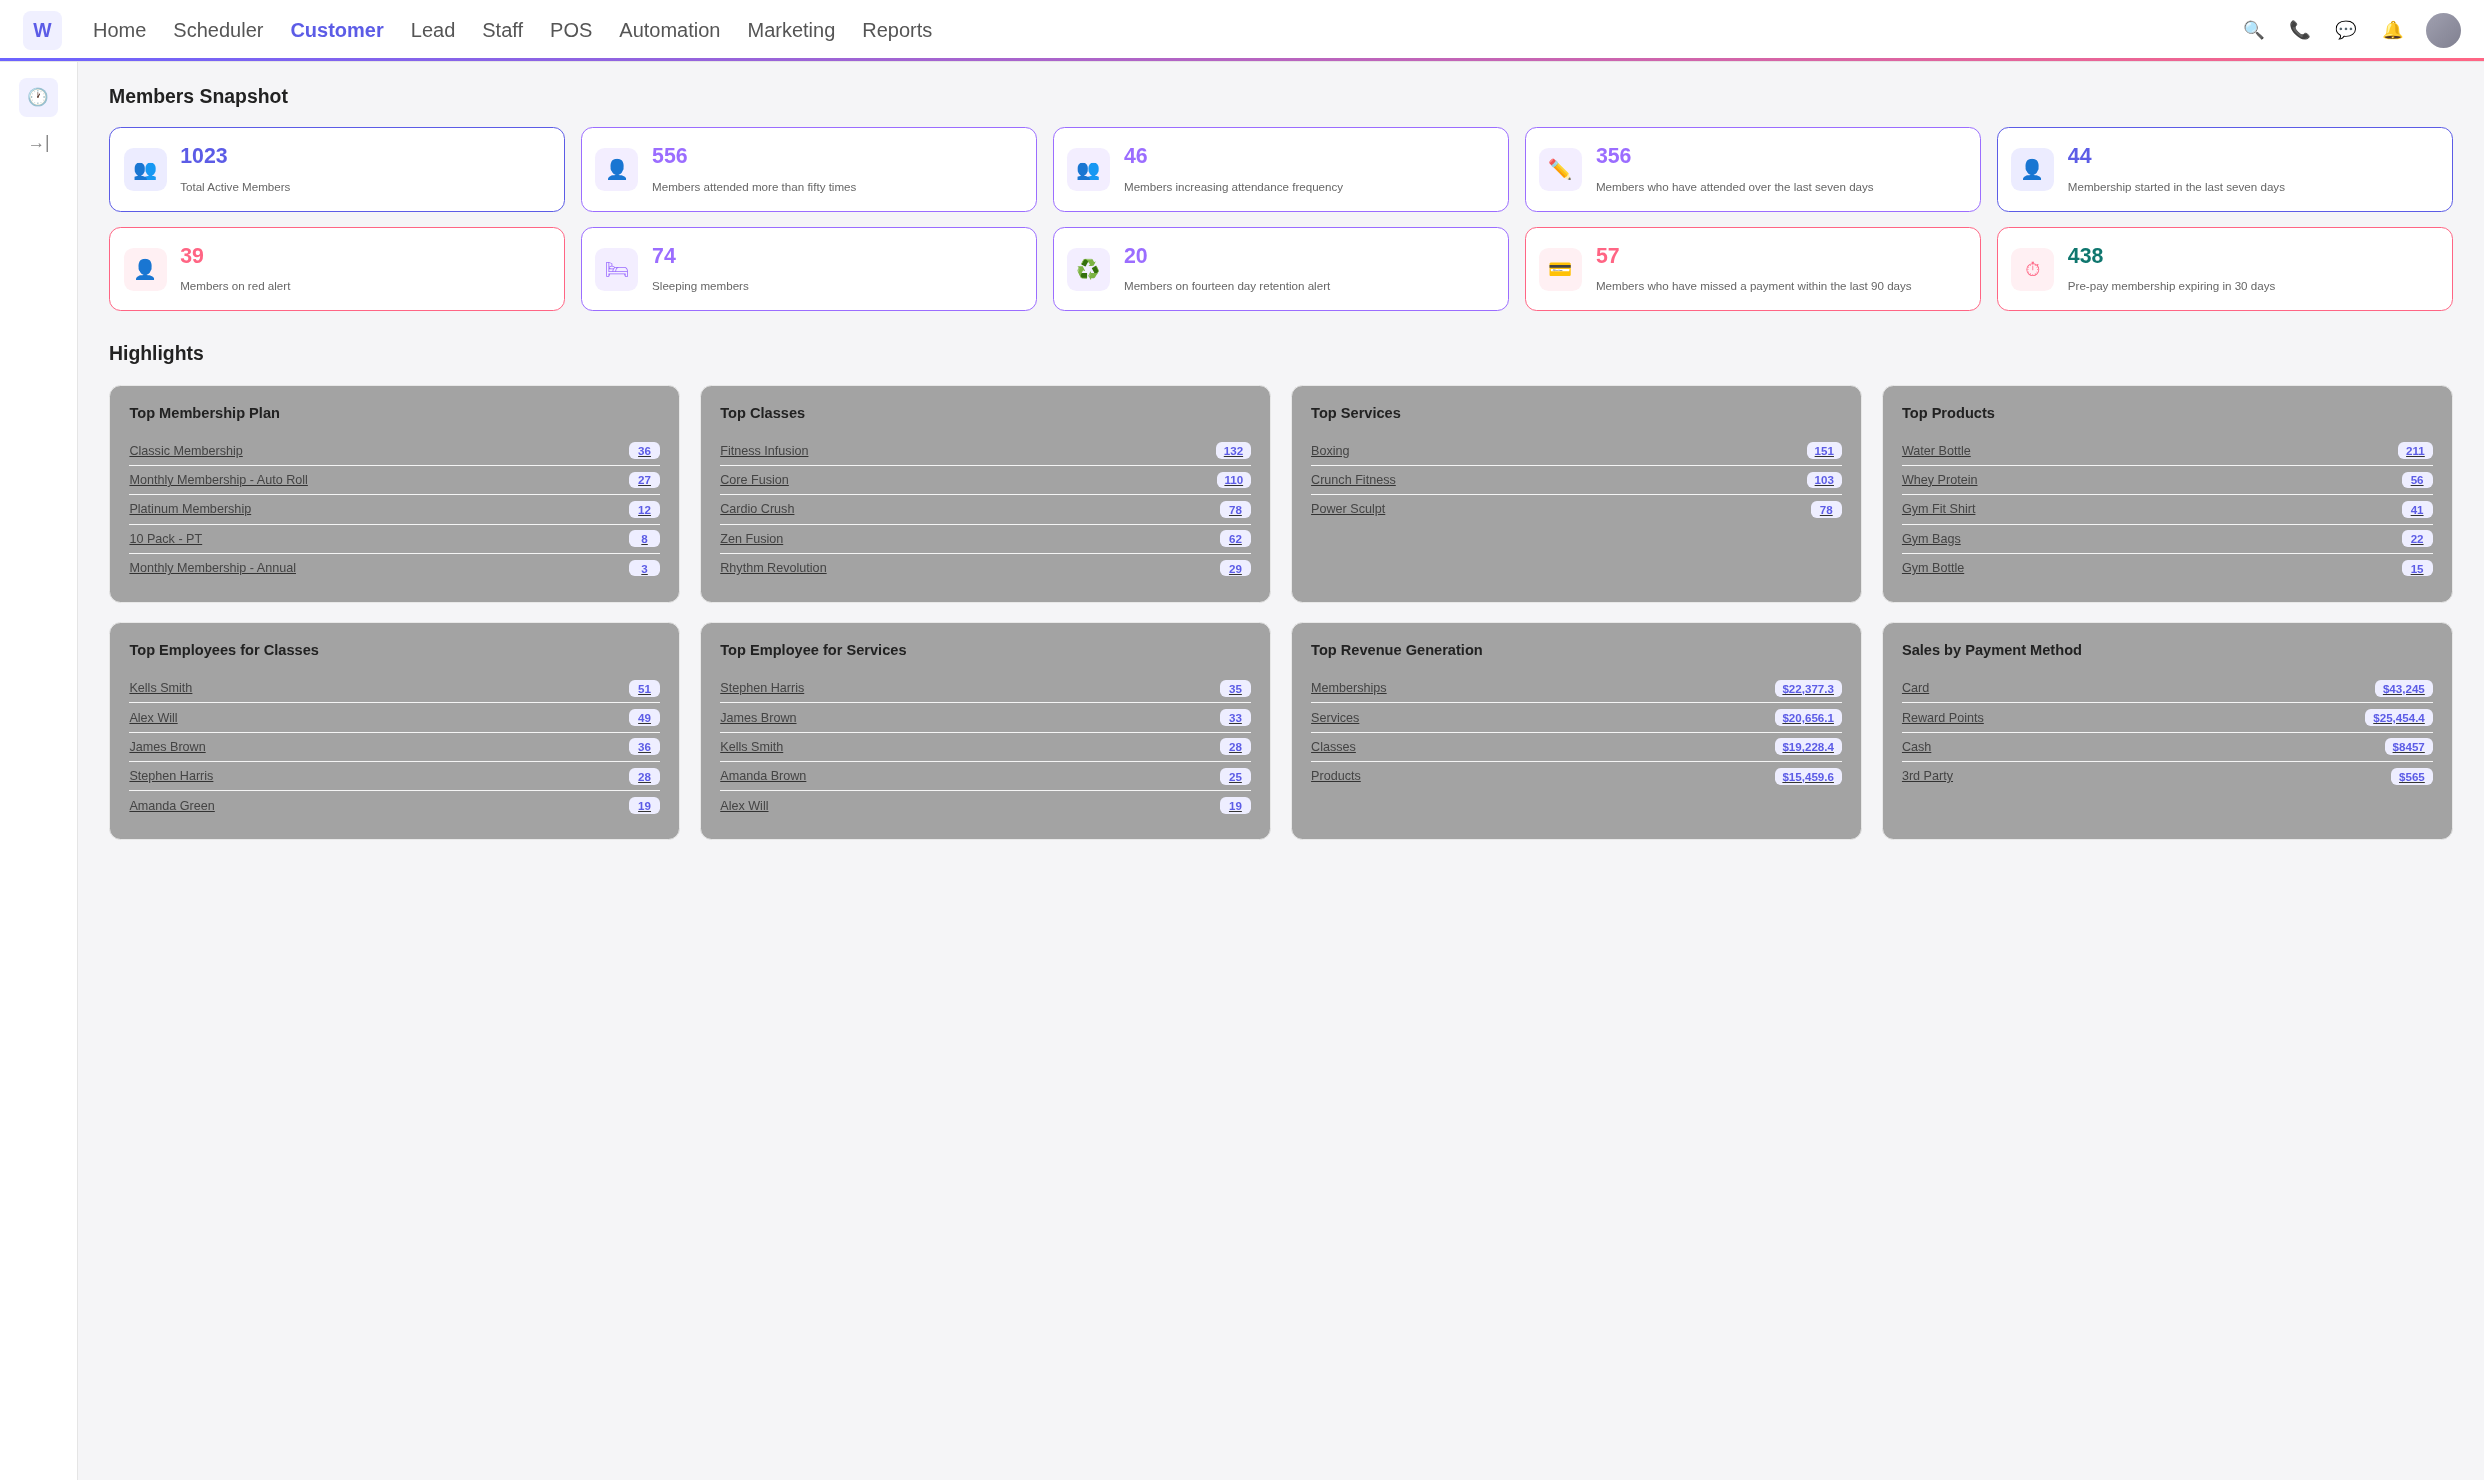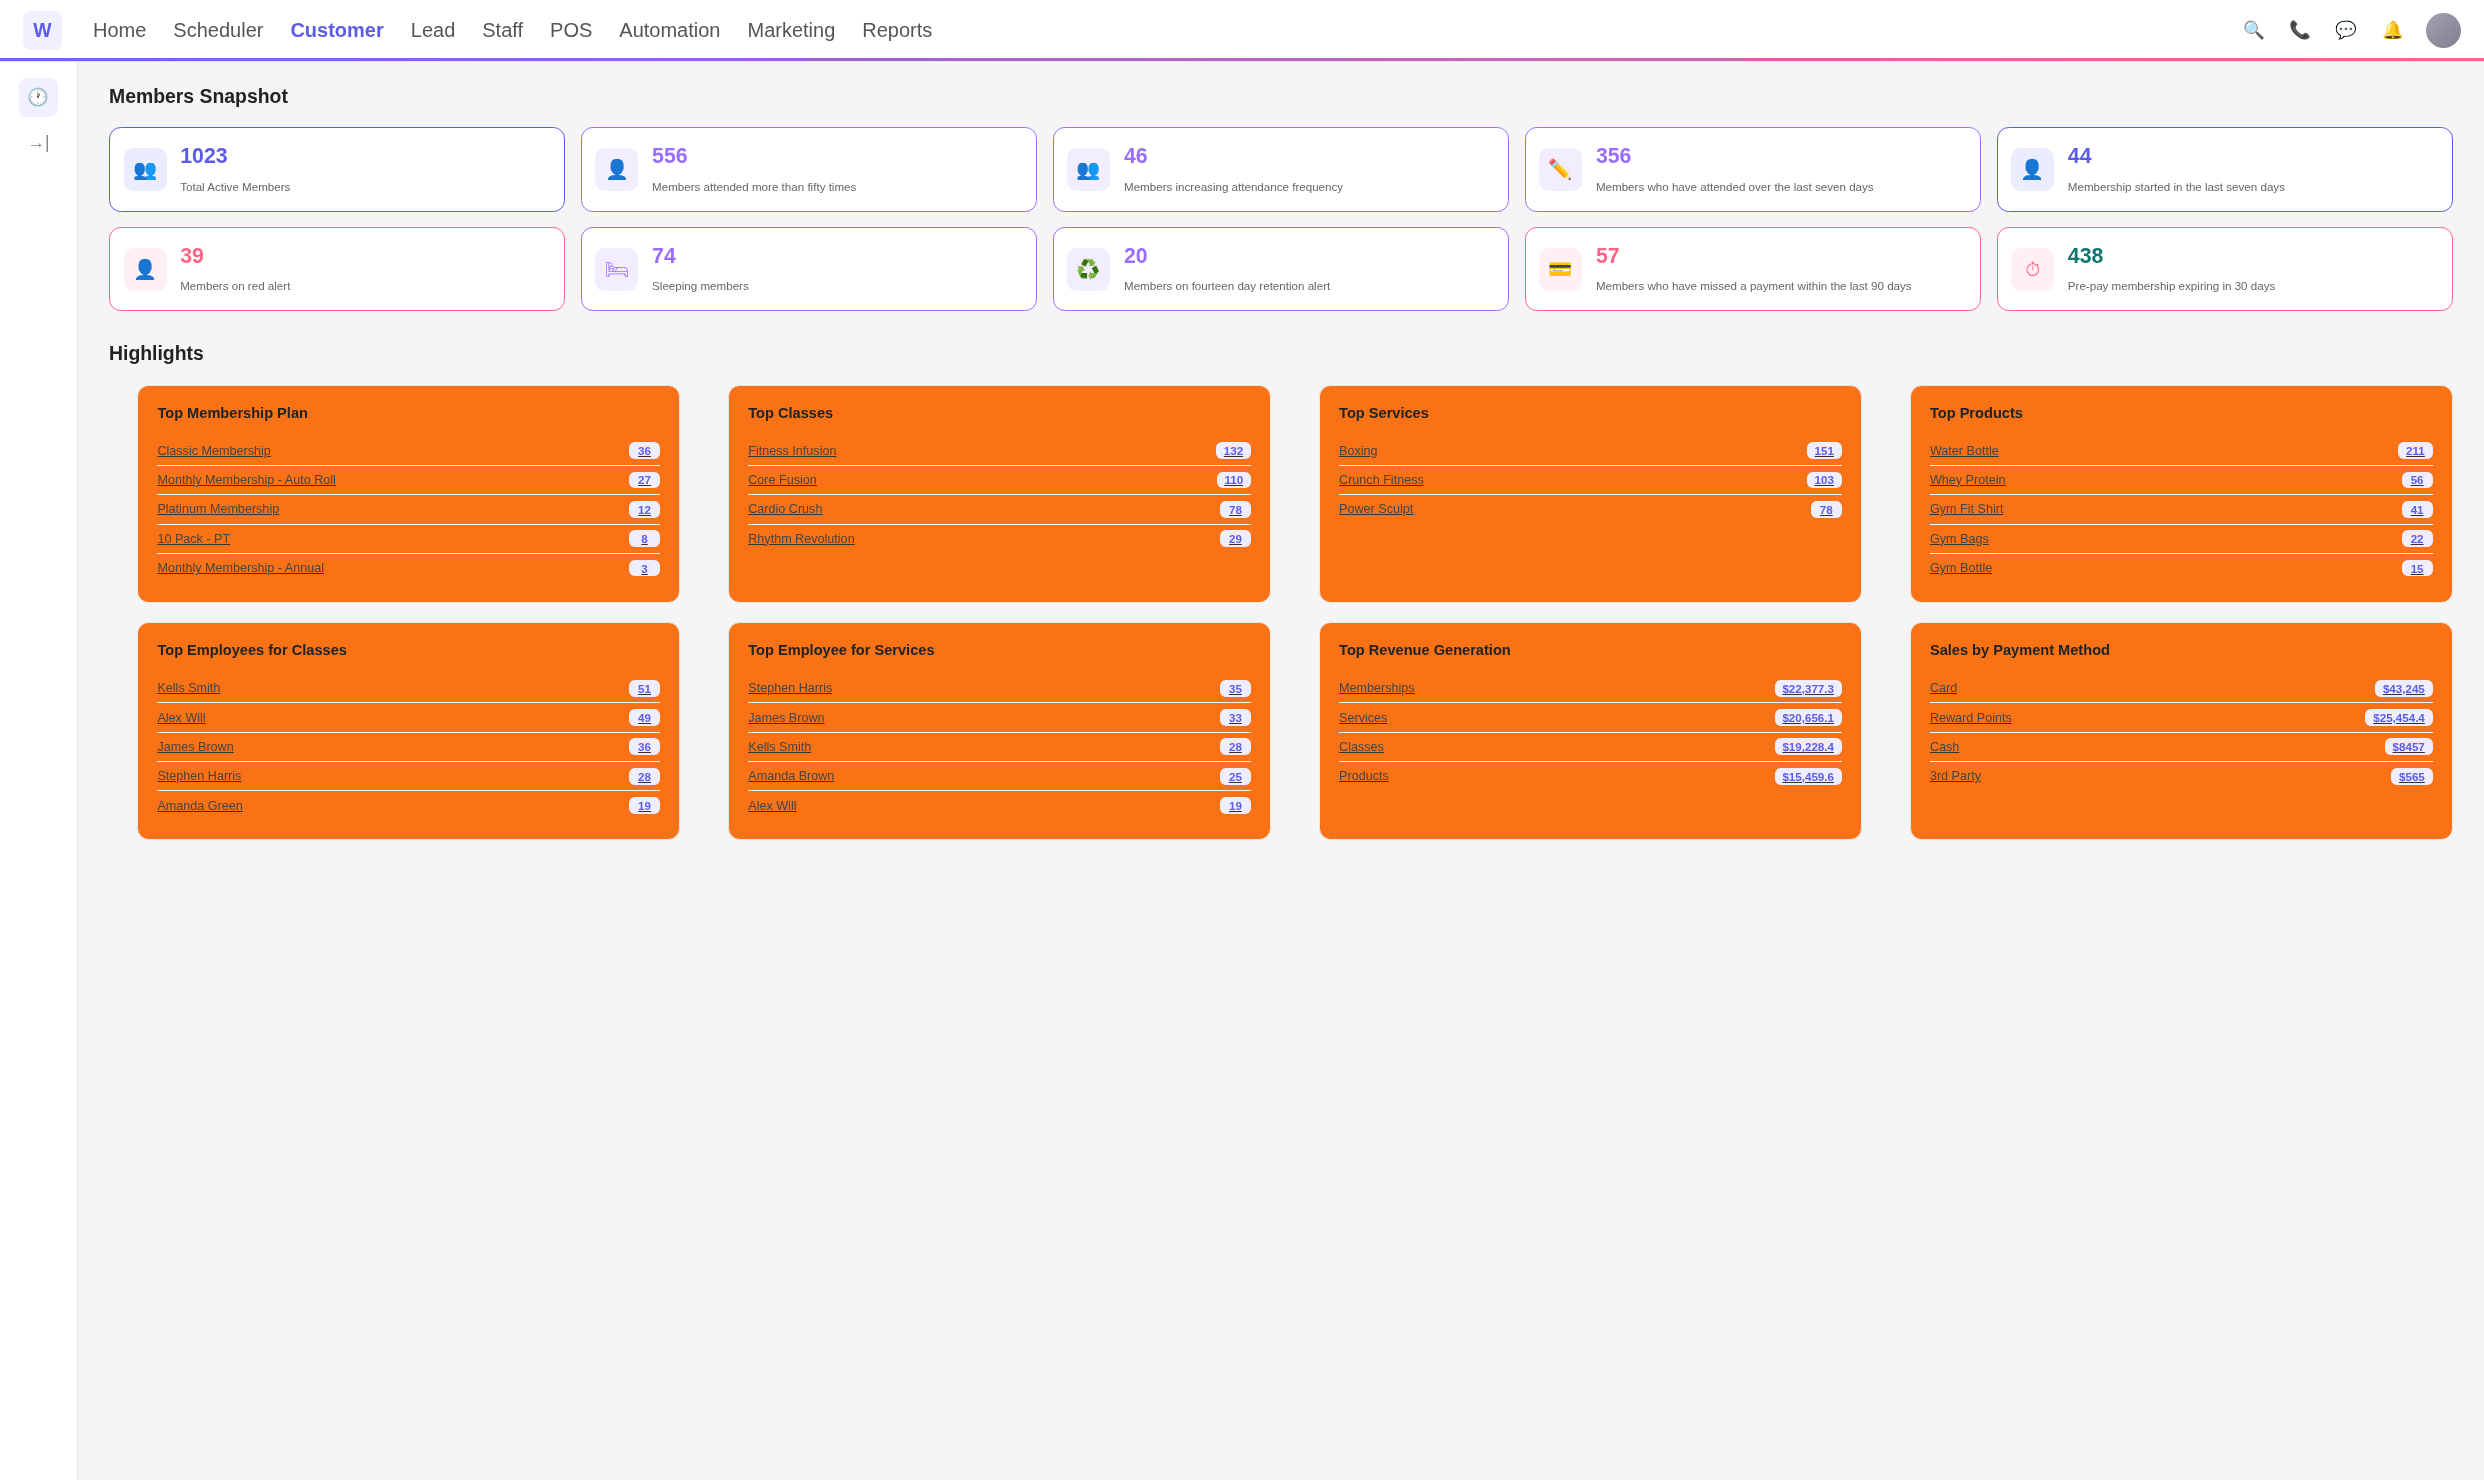--- a/index.html
+++ b/index.html
@@ -72,21 +72,21 @@
       font-size: 21.3px;
       flex-shrink: 0;
     }
 
     .snap-text { display: flex; flex-direction: column; gap: 8px; }
     .snap-number { font-size: 21.3px; font-weight: 700; }
     .snap-label { font-size: 11.6px; color: #666; line-height: 1.4; margin-top: 1.9px; }
 
     
     .highlights-grid { display: grid; grid-template-columns: repeat(4, 1fr); gap: 19.4px; }
-    .highlight-card { background: #f97316; border-radius: 11.6px; border: 1px solid #e8e8e8; padding: 19.4px; margin-left: 28px; }
+    .highlight-card { background: #a3a3a3; border-radius: 11.6px; border: 1px solid #e8e8e8; padding: 19.4px; }
     .highlight-title { font-size: 14.6px; font-weight: 600; color: #222; margin-bottom: 15.5px; }
     .highlight-row { display: flex; align-items: center; justify-content: space-between; padding: 5.8px 0; border-bottom: 1px solid #f5f5f5; text-decoration: underline; }
     .highlight-row:last-child { border-bottom: none; }
     .highlight-name { font-size: 12.6px; color: #444; }
     .highlight-badge {
       background: #eeeeff; color: #5c5ce6;
       border-radius: 5.8px; padding: 1.9px 7.8px;
       font-size: 11.6px; font-weight: 600;
       min-width: 31px; text-align: center;
     }
@@ -270,20 +270,24 @@
     <div class="highlight-row">
       <span class="highlight-name">Core Fusion</span>
       <span class="highlight-badge">110</span>
     </div>
 
     <div class="highlight-row">
       <span class="highlight-name">Cardio Crush</span>
       <span class="highlight-badge">78</span>
     </div>
 
+    <div class="highlight-row">
+      <span class="highlight-name">Zen Fusion</span>
+      <span class="highlight-badge">62</span>
+    </div>
 
     <div class="highlight-row">
       <span class="highlight-name">Rhythm Revolution</span>
       <span class="highlight-badge">29</span>
     </div>
 
   </div>
           <div class="highlight-card">
     <div class="highlight-title">Top Services</div>
 

